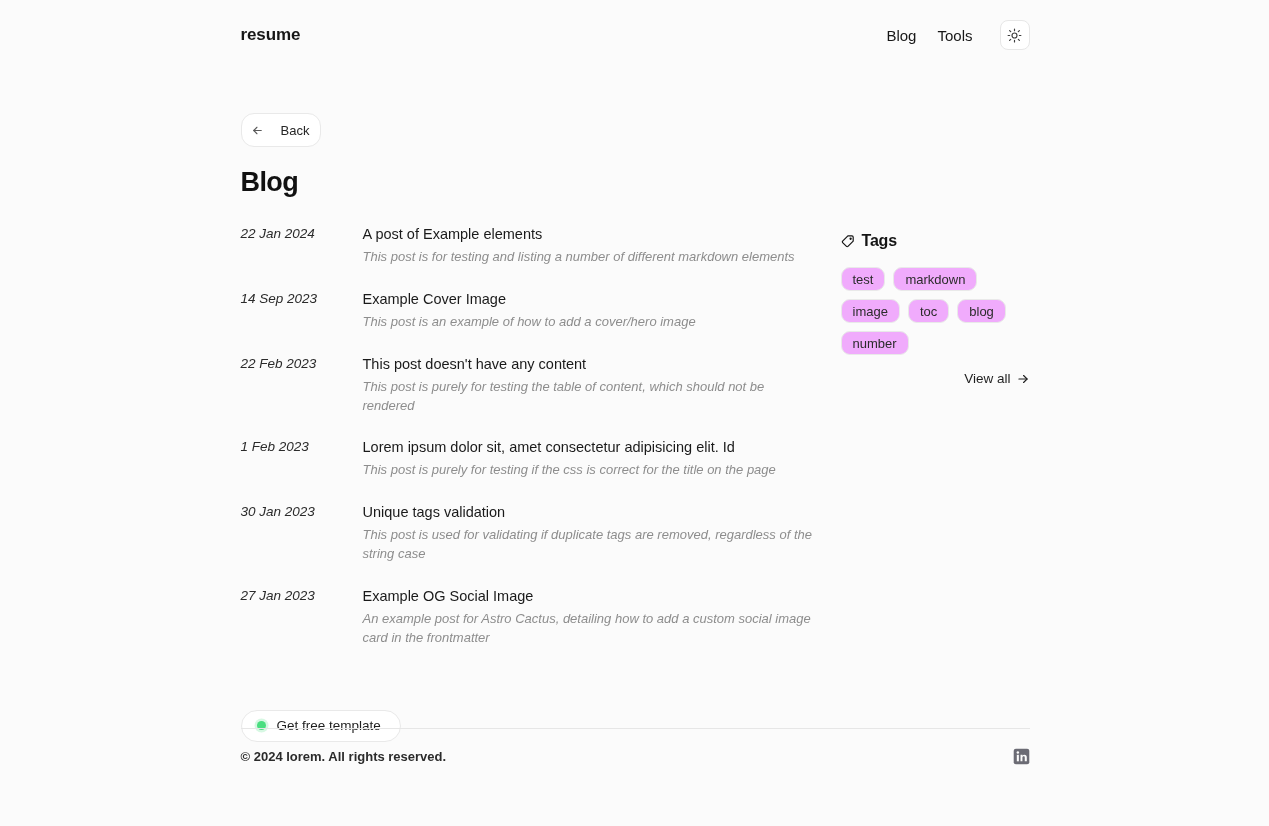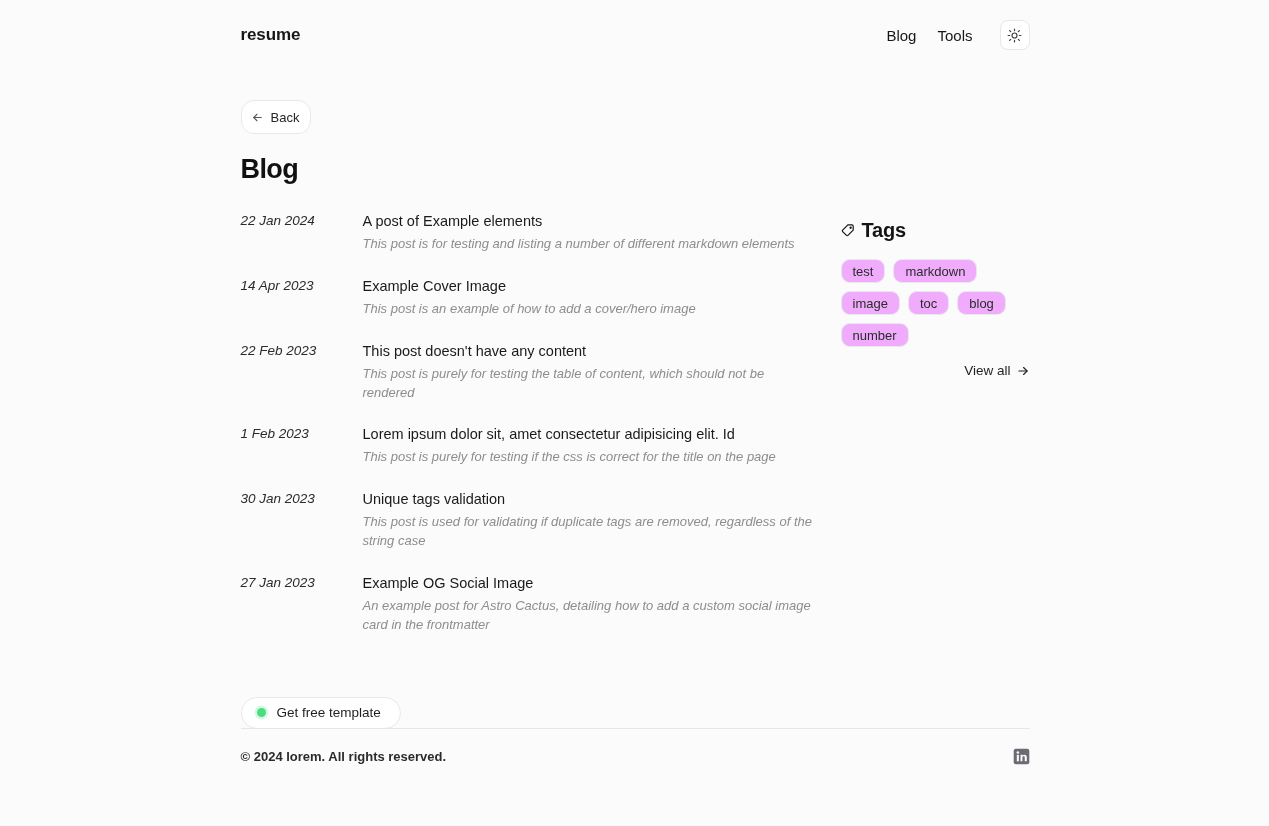--- a/index.html
+++ b/index.html
@@ -68,29 +68,30 @@
     cursor: pointer;
     margin-left: 6px;
   }
 
   
   .back-row { margin-top: 38px; }
 
   .back-btn {
     display: inline-flex;
     align-items: center;
-    gap: 7px;
+    gap: 17px;
     height: 34px;
     padding: 0 11px 0 9px;
     border: 1px solid #e9e9e9;
     border-radius: 13px;
     background: #ffffff;
     font-size: 13px;
     color: #262626;
     cursor: pointer;
+    margin-top: 13px;
   }
   .back-btn .arrow { color: #5a5a5a; display: flex; }
 
   
   .page-title {
     margin-top: 20px;
     font-size: 27px;
     font-weight: 700;
     color: #111111;
     letter-spacing: -0.6px;
@@ -141,21 +142,21 @@
     color: #8d8d8d;
     line-height: 1.45;
     max-width: 450px;
   }
 
   
   .tags-head {
     display: flex;
     align-items: center;
     gap: 6px;
-    font-size: 20px;
+    font-size: 16px;
     font-weight: 700;
     color: #141414;
     letter-spacing: -0.2px;
   }
 
   .tag-list {
     display: flex;
     flex-wrap: wrap;
     gap: 8px;
     margin-top: 17px;
@@ -302,21 +303,21 @@
 
         <article class="post">
           <div class="post-date">22 Jan 2024</div>
           <div class="post-body">
             <a class="post-title">A post of Example elements</a>
             <div class="post-desc">This post is for testing and listing a number of different markdown elements</div>
           </div>
         </article>
 
         <article class="post">
-          <div class="post-date">14 Apr 2023</div>
+          <div class="post-date">14 Sep 2023</div>
           <div class="post-body">
             <a class="post-title">Example Cover Image</a>
             <div class="post-desc">This post is an example of how to add a cover/hero image</div>
           </div>
         </article>
 
         <article class="post">
           <div class="post-date">22 Feb 2023</div>
           <div class="post-body">
             <a class="post-title">This post doesn't have any content</a>

